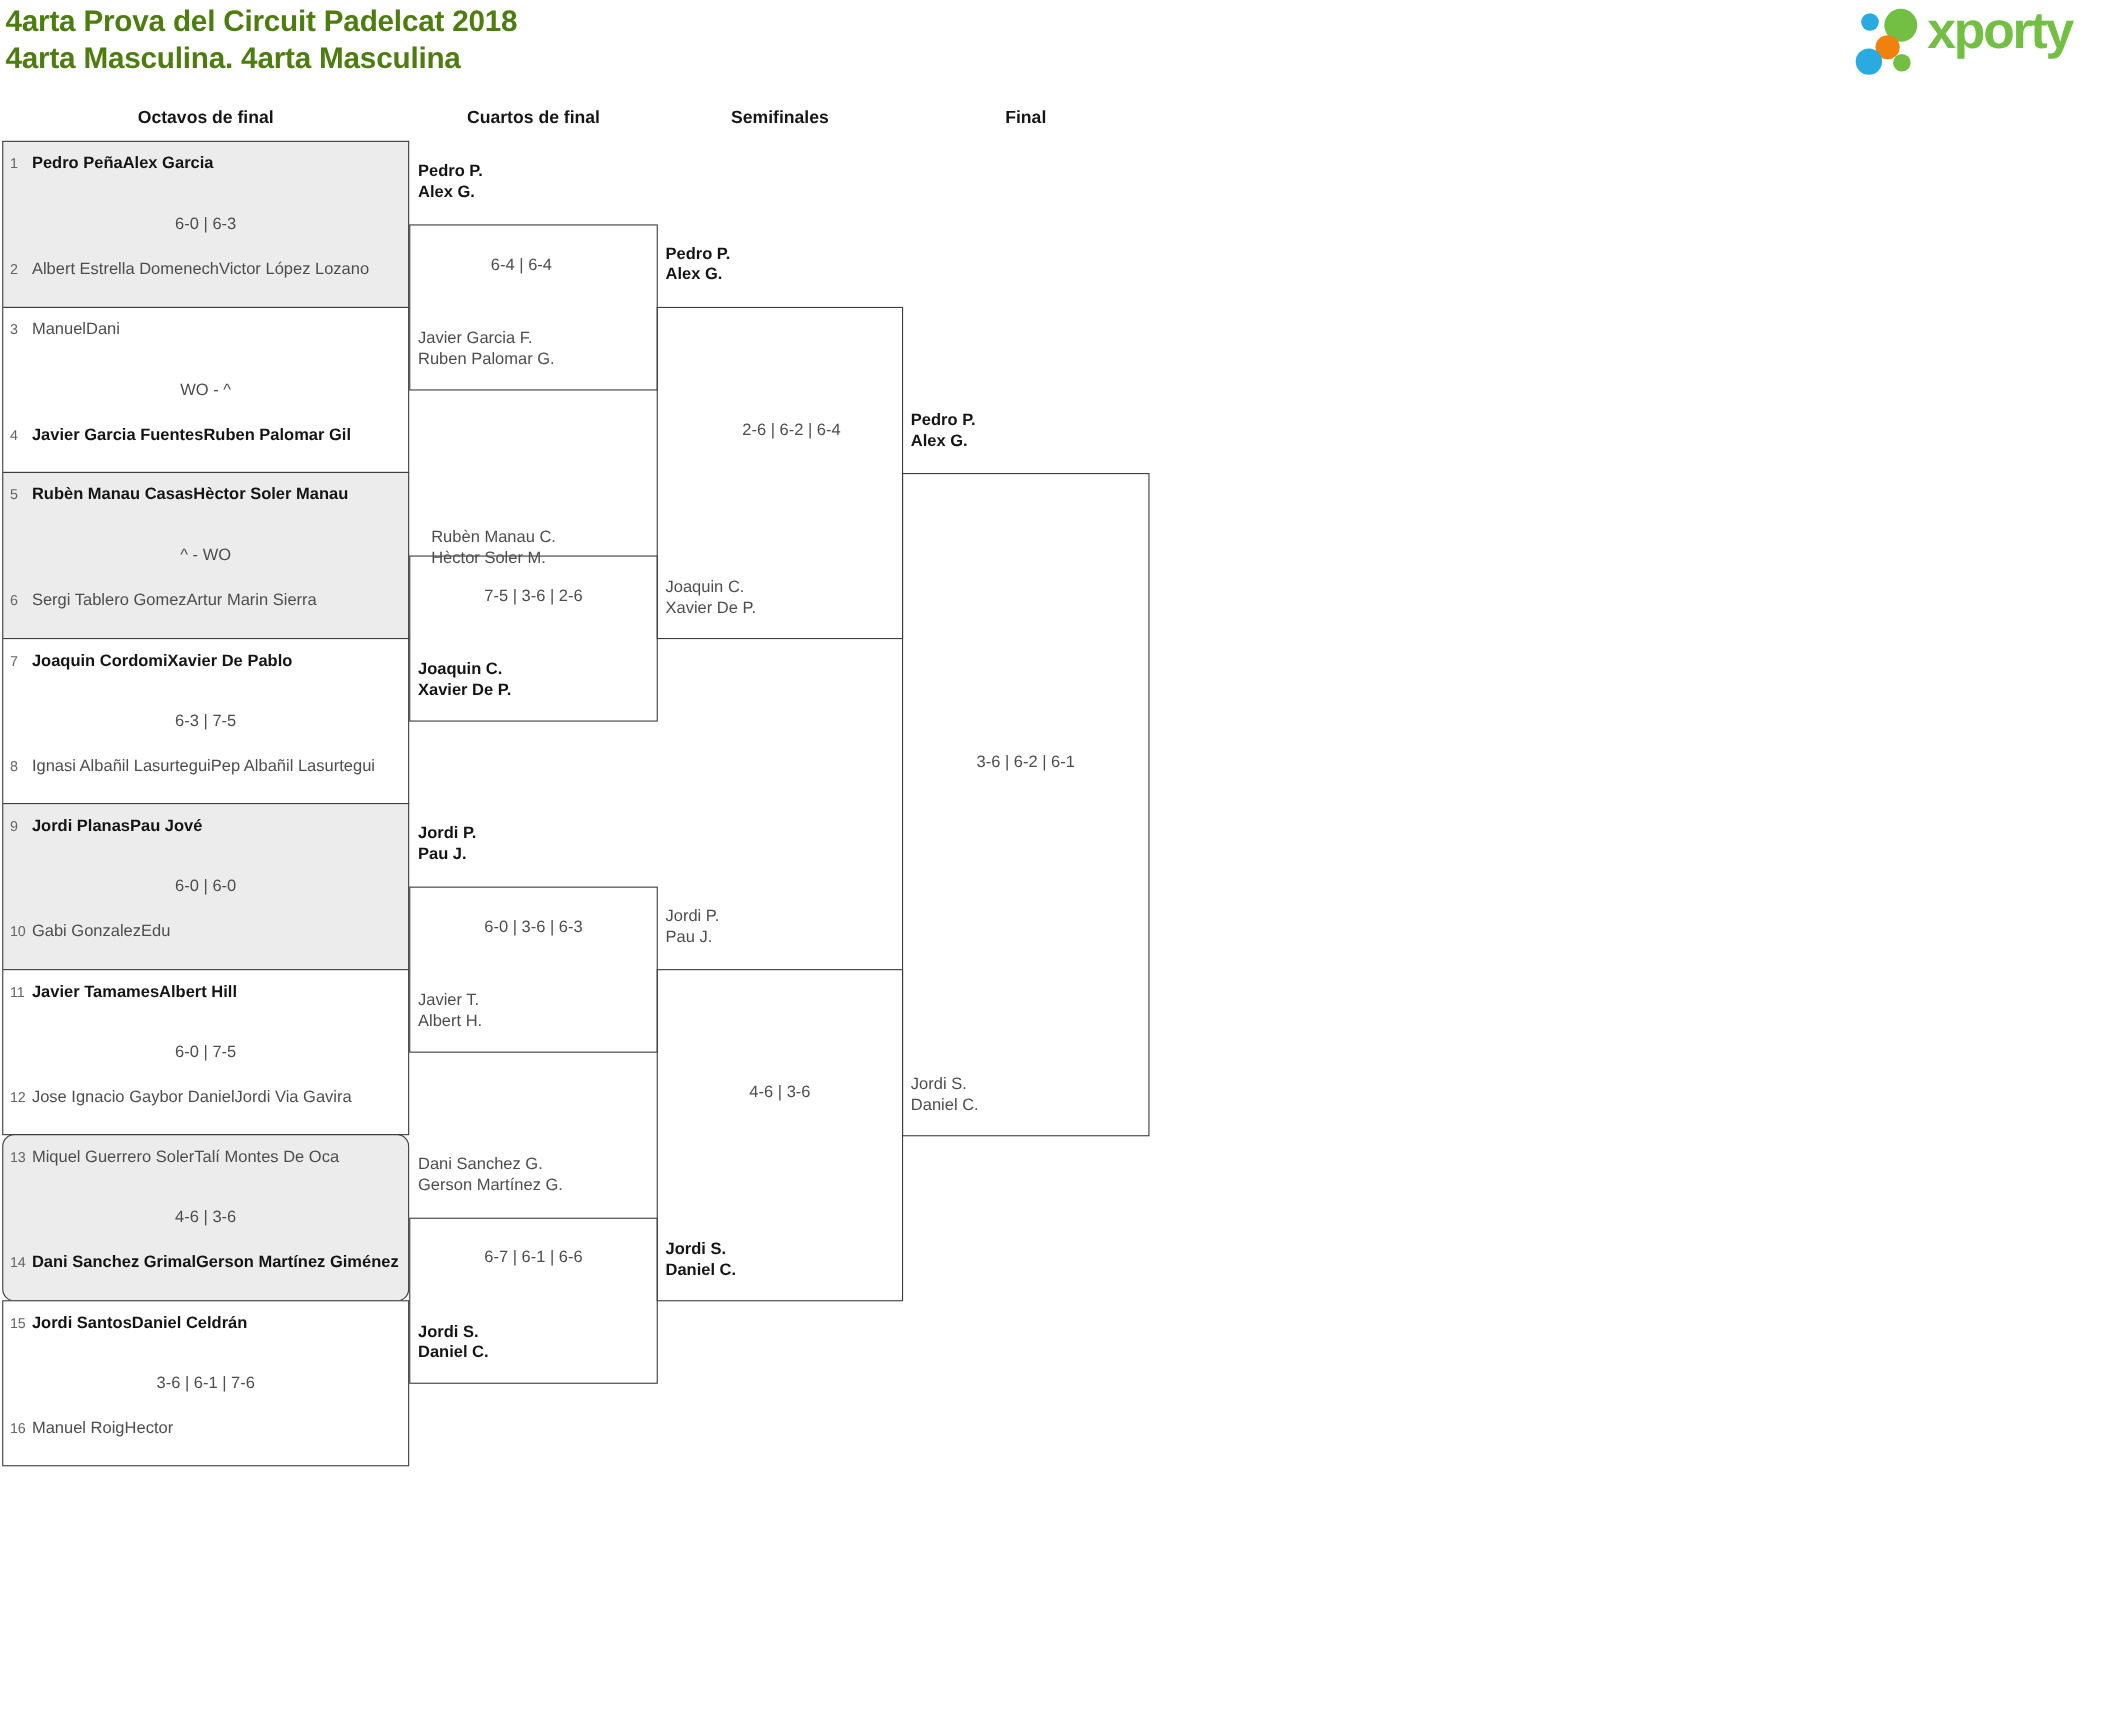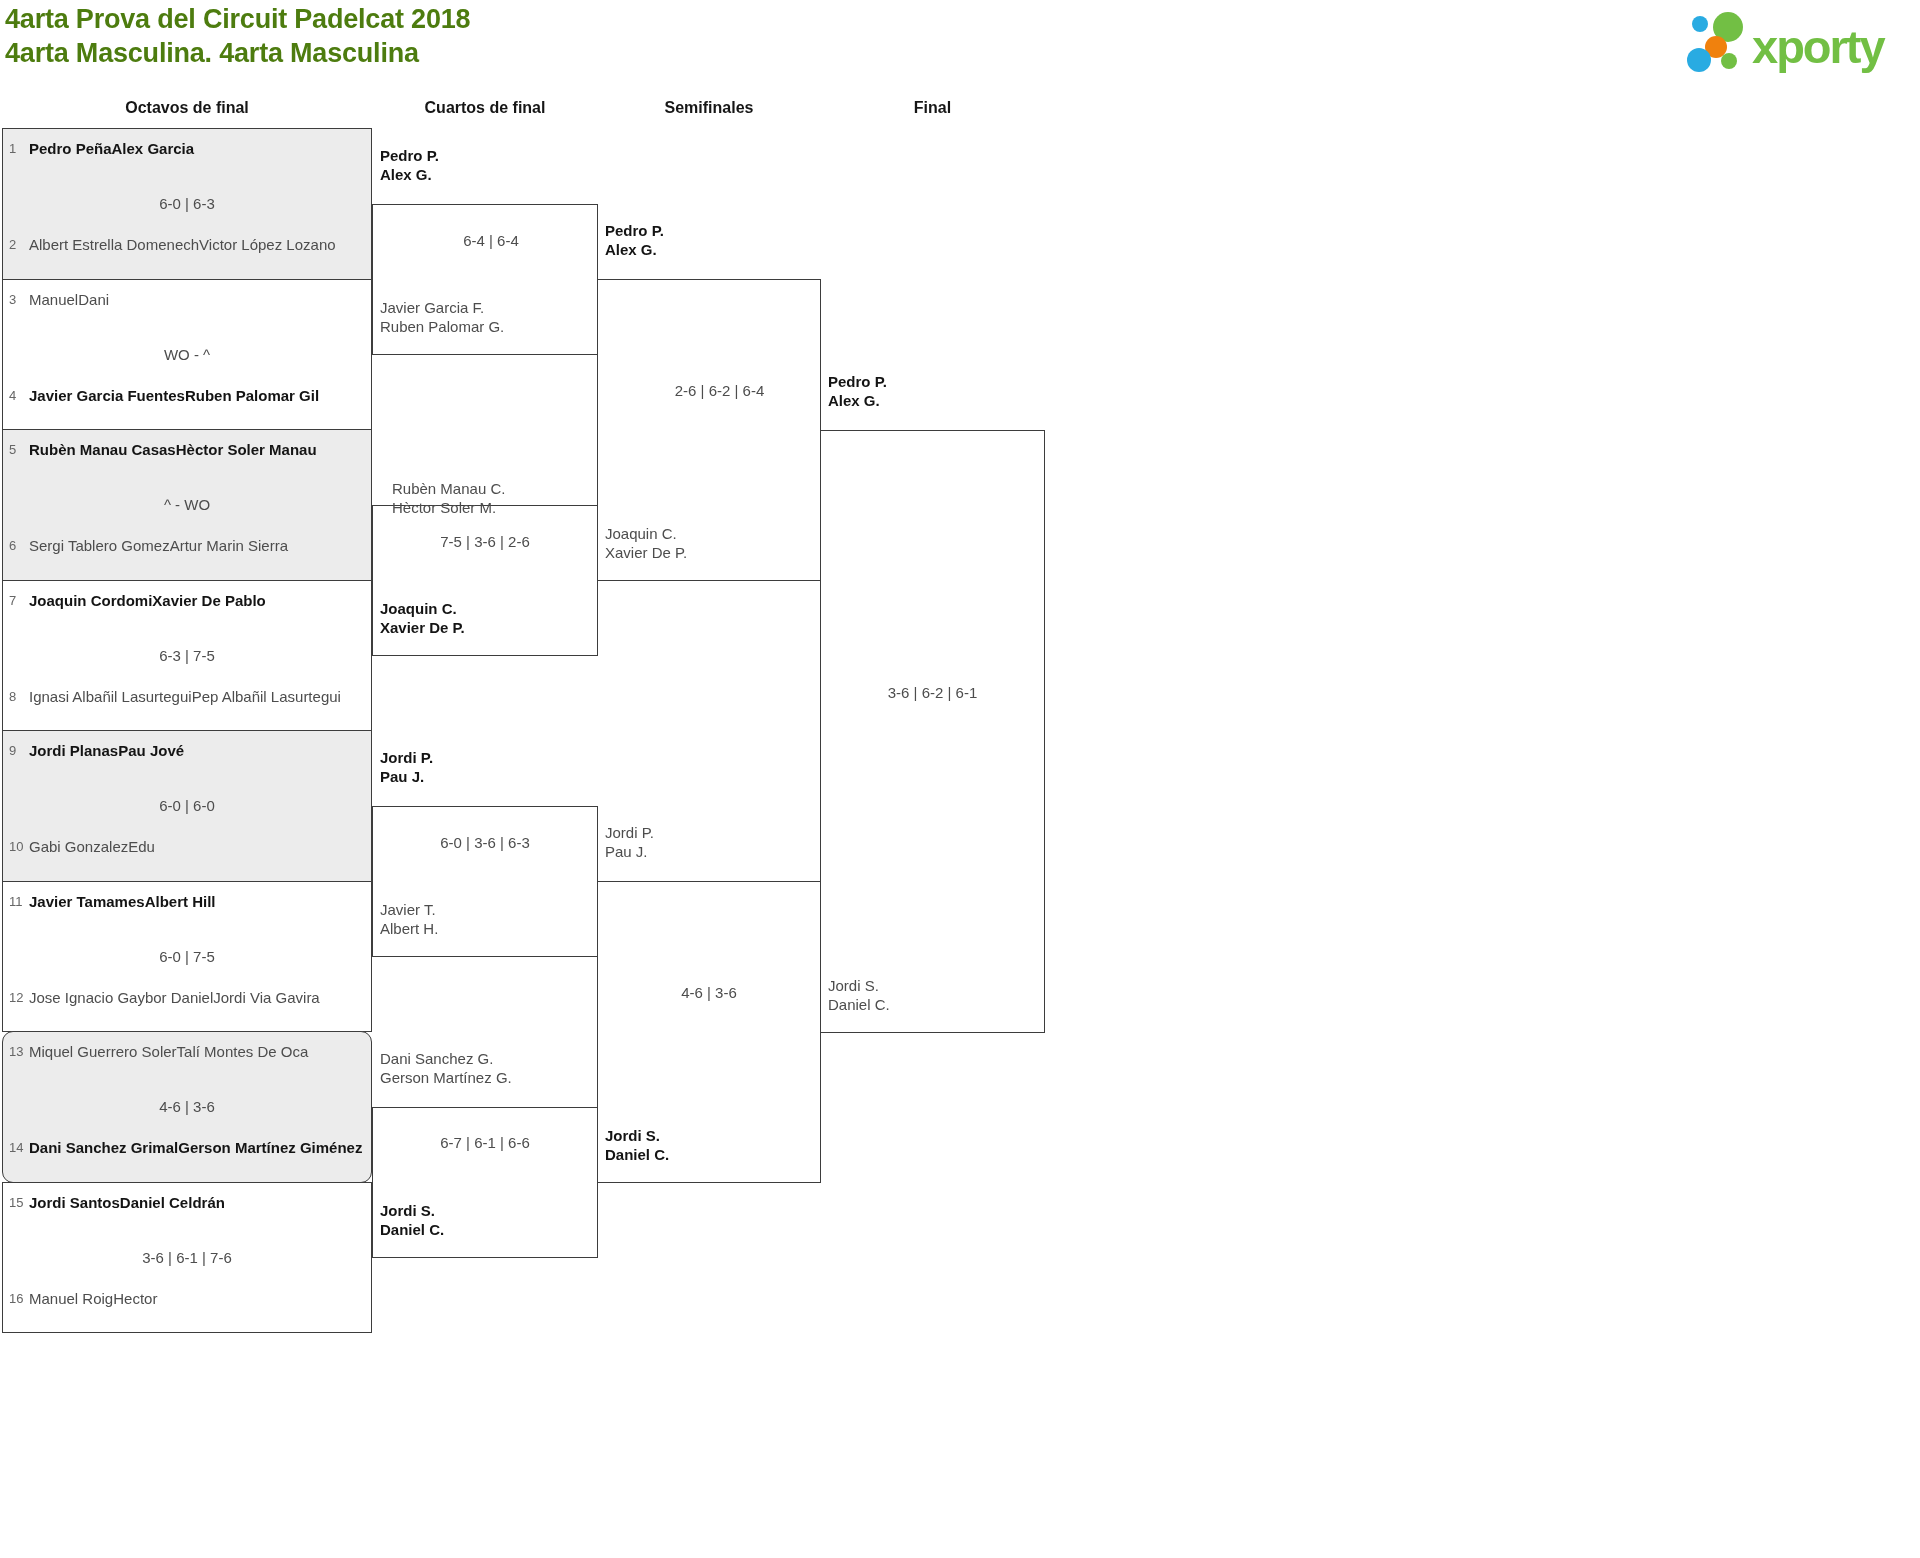--- a/index.html
+++ b/index.html
@@ -3,21 +3,21 @@
 <meta charset="utf-8">
 <style>
   html,body{margin:0;padding:0;background:#fff;}
   .canvas{position:relative;width:1920px;height:1558px;background:#ffffff;
           font-family:"Liberation Sans",sans-serif;overflow:hidden;}
 
   
   .titlewrap{position:absolute;left:5px;top:2px;}
   .title,.subtitle{font-size:27px;font-weight:700;color:#4d7c0f;line-height:34px;letter-spacing:-0.2px;}
 
-  .logo{position:absolute;left:1686px;top:0;height:78px;display:flex;align-items:flex-end;}
+  .logo{position:absolute;left:1686px;top:0;height:78px;display:flex;align-items:flex-start;}
   .logo-word{font-size:47px;font-weight:700;color:#72bf44;letter-spacing:-2px;margin-left:4px;padding-bottom:4px;}
 
   
   .rh{position:absolute;top:99px;text-align:center;font-size:16px;font-weight:600;color:#161616;}
 
   
   .r16{position:absolute;left:2px;width:370px;border:1px solid #3d3d3d;box-sizing:border-box;background:#fff;}
   .r16.shade{background:#ececec;}
   .team{position:absolute;left:6px;display:flex;align-items:center;}
   .team.tt{top:10px;}
@@ -201,21 +201,21 @@
         <span class="tline">Hector</span>
       </span>
     </div>
   </div>
 
   <div class="cbox" style="left:372px;top:204px;width:226px;height:151px;"></div>
   <div class="plabel bold" style="left:380px;top:146px;">
     <span class="tline">Pedro P.</span>
     <span class="tline">Alex G.</span>
   </div>
-  <div class="cscore" style="left:369px;top:232px;width:244px;">6-4 | 6-4</div>
+  <div class="cscore" style="left:352px;top:232px;width:244px;">6-4 | 6-4</div>
   <div class="plabel" style="left:380px;top:298px;">
     <span class="tline">Javier Garcia F.</span>
     <span class="tline">Ruben Palomar G.</span>
   </div>
 
   <div class="cbox" style="left:372px;top:505px;width:226px;height:151px;"></div>
   <div class="plabel" style="left:392px;top:447px;margin-top:32px;">
     <span class="tline">Rubèn Manau C.</span>
     <span class="tline">Hèctor Soler M.</span>
   </div>

